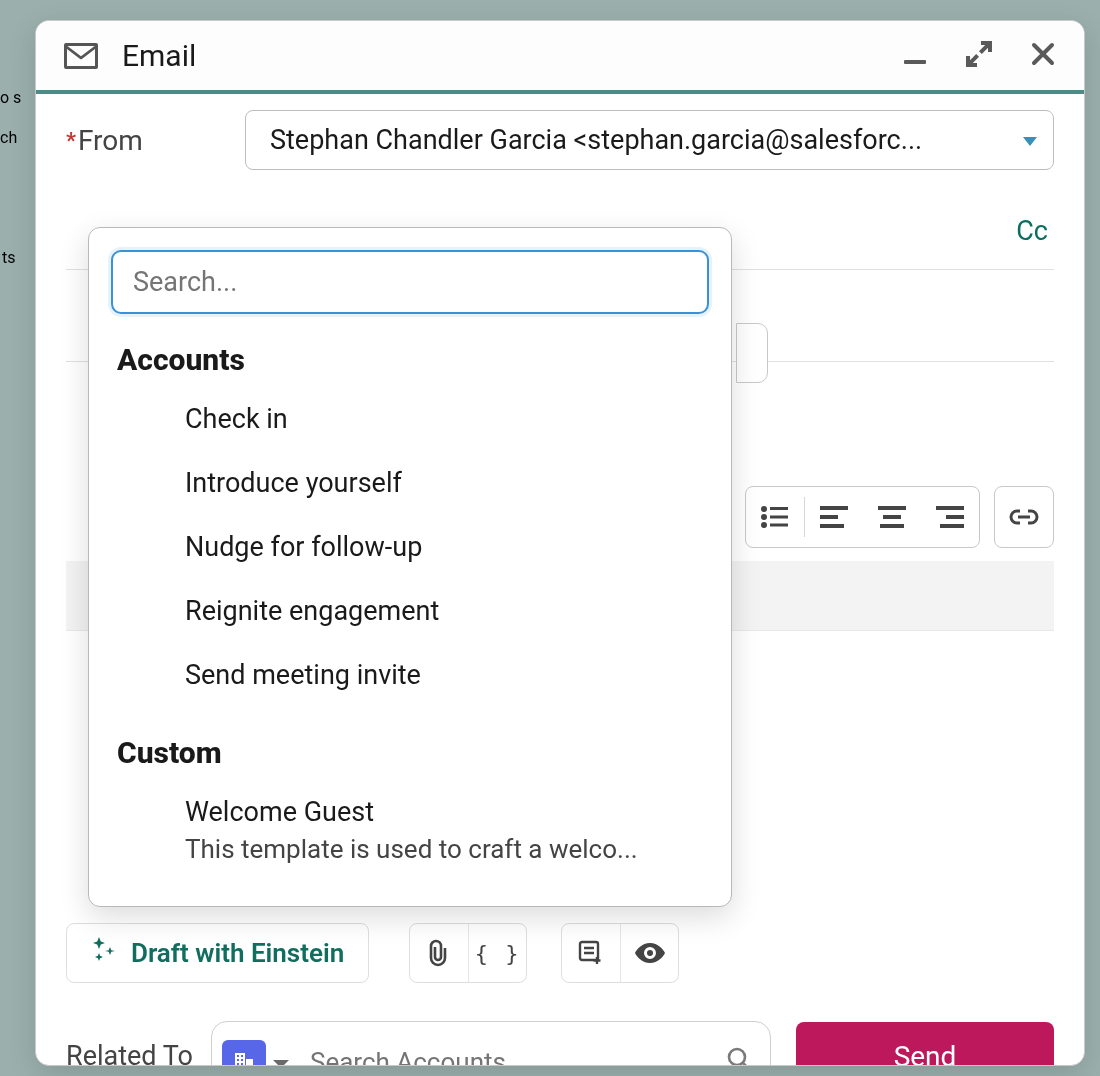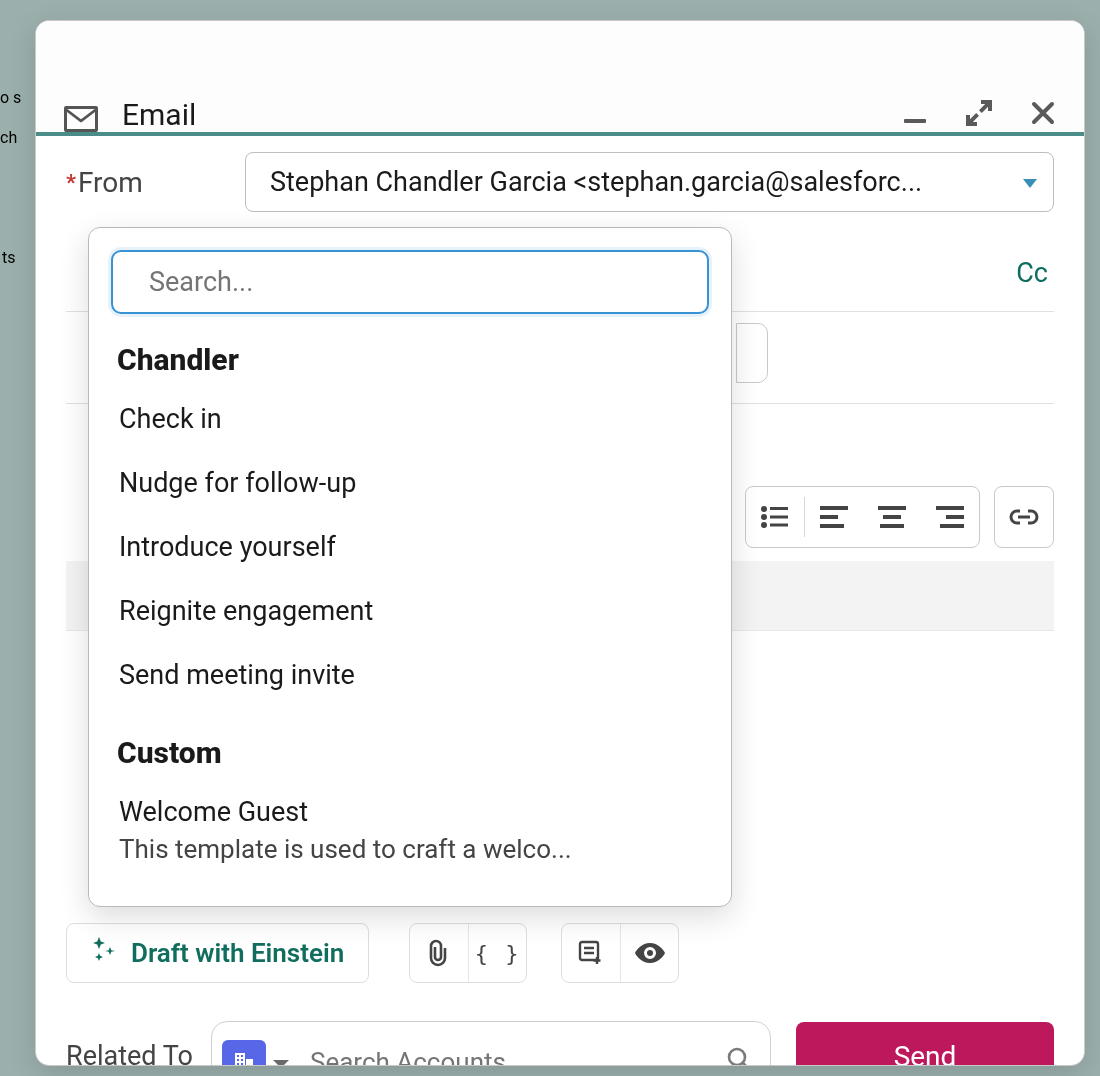--- a/index.html
+++ b/index.html
@@ -25,22 +25,22 @@
       width: 1050px;
       height: 1046px;
       background: #fff;
       border: 1px solid #c9c9c9;
       border-radius: 14px;
       box-shadow: 0 8px 28px rgba(0,0,0,0.14);
       overflow: hidden;
     }
     .panel-header {
       display: flex;
-      align-items: flex-end;
-      height: 111px;
+      align-items: center;
+      height: 69px;
       padding: 0 28px;
       background: #fdfdfd;
     }
     .panel-header .envelope {
       color: #555;
       margin-right: 24px;
       display: inline-flex;
     }
     .panel-title {
       font-size: 30px;
@@ -267,33 +267,33 @@
       border-radius: 12px;
       box-shadow: 0 10px 30px rgba(0,0,0,0.14);
       padding: 22px 22px 26px 22px;
       z-index: 50;
     }
     .search-input {
       width: 100%;
       height: 64px;
       border: 2px solid #3893d6;
       border-radius: 10px;
-      padding: 0 36px;
+      padding: 0 20px;
       font-size: 27px;
       color: #747474;
       outline: none;
       box-shadow: 0 0 0 3px rgba(56,147,214,0.12);
     }
     .tpl-section-title {
       font-size: 30px;
       font-weight: 800;
       color: #1a1a1a;
       margin: 28px 6px 10px 6px;
     }
-    .tpl-list { }
+    .tpl-list { margin-left: 66px; }
     .tpl-item {
       padding: 16px 8px;
       font-size: 27px;
       color: #1a1a1a;
       cursor: pointer;
     }
     .tpl-item-desc {
       font-size: 26px;
       color: #444;
       margin-top: 6px;
@@ -465,25 +465,25 @@
             <circle cx="11" cy="11" r="8" fill="none" stroke="currentColor" stroke-width="2.6"></circle>
             <line x1="17" y1="17" x2="24" y2="24" stroke="currentColor" stroke-width="2.6" stroke-linecap="round"></line>
           </svg>
       </span>
     </div>
     <button class="send-btn">Send</button>
   </div>
 
   <div class="template-popover">
     <input class="search-input" type="text" placeholder="Search..." style="">
-    <div class="tpl-section-title">Chandler</div>
+    <div class="tpl-section-title">Accounts</div>
     <div class="tpl-list">
       <div class="tpl-item">Check in</div>
+      <div class="tpl-item">Introduce yourself</div>
       <div class="tpl-item">Nudge for follow-up</div>
-      <div class="tpl-item">Introduce yourself</div>
       <div class="tpl-item">Reignite engagement</div>
       <div class="tpl-item">Send meeting invite</div>
     </div>
     <div class="tpl-section-title">Custom</div>
     <div class="tpl-list">
       <div class="tpl-item">
         <div>Welcome Guest</div>
         <div class="tpl-item-desc">This template is used to craft a welco...</div>
       </div>
     </div>

